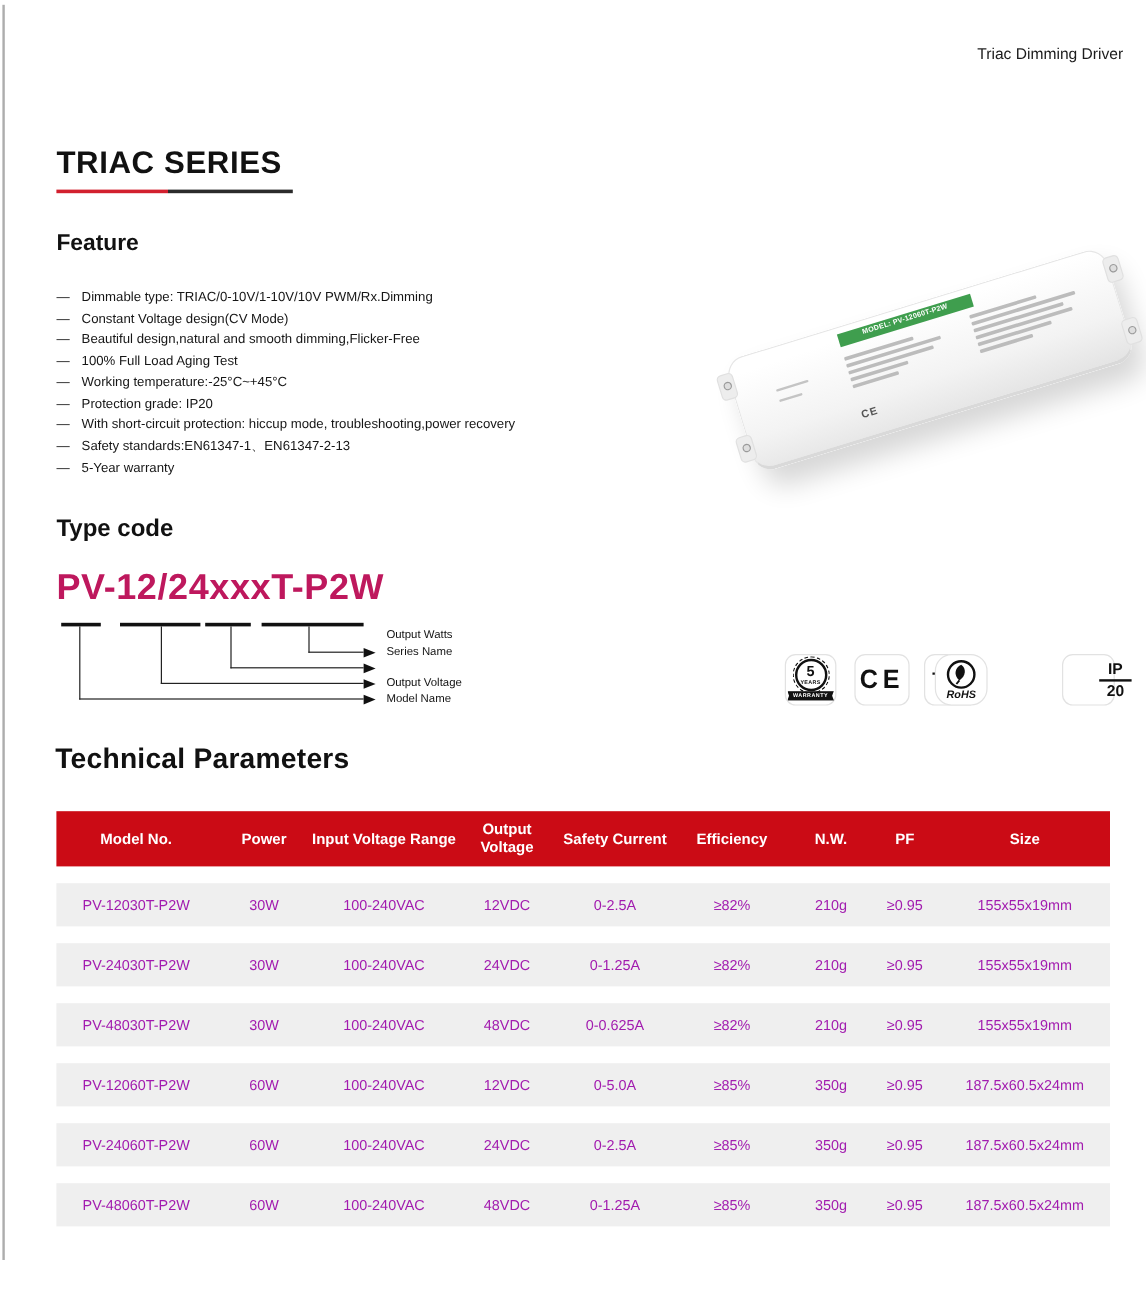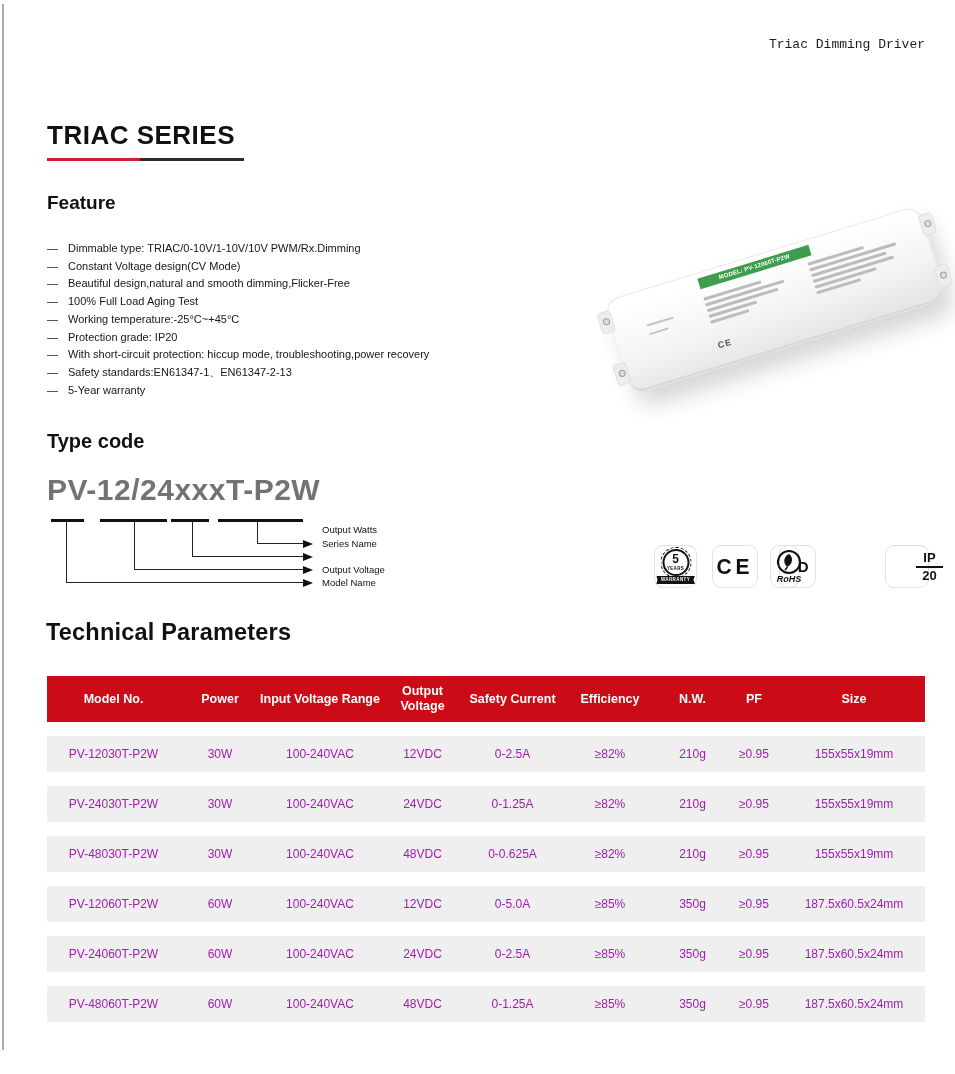--- a/index.html
+++ b/index.html
@@ -5,21 +5,21 @@
   * { margin:0; padding:0; box-sizing:border-box; }
   html,body { background:#fff; }
   body {
     width:955px; height:1074px; position:relative; overflow:hidden;
     font-family:"Liberation Sans", sans-serif; color:#1a1a1a;
   }
   .page { position:absolute; inset:0; }
 
   .edge-line { position:absolute; left:2px; top:4px; width:2px; height:1046px; background:#adadad; }
 
-  .doc-type { position:absolute; top:37px; right:30px; font-size:13px; color:#1c1c1c;font-family:Liberation Mono, monospace; }
+  .doc-type { position:absolute; top:37px; right:19px; font-size:13px; color:#1c1c1c; }
 
   .series-title { position:absolute; left:47px; top:120px; font-size:26px; font-weight:700; color:#111; letter-spacing:0.5px; }
   .series-underline { position:absolute; left:47px; top:158px; width:197px; height:3px;
     background:linear-gradient(to right, #d2202e 0, #d2202e 47%, #2b2b2b 47%, #2b2b2b 100%); }
 
   .feature-title { position:absolute; left:47px; top:192px; font-size:19px; font-weight:700; color:#111; }
   .feature-list { position:absolute; left:47px; top:240px; width:530px; }
   .feature-item { display:flex; line-height:17.7px; font-size:11px; color:#161616; }
   .feature-item .dash { width:21px; flex:none; color:#161616; }
 
@@ -41,21 +41,21 @@
   .print { position:absolute; }
   .print .bar { height:2.5px; background:#bcbcbc; border-radius:1px; margin-bottom:3.5px; }
   .print-left  { left:96px; top:25px; width:86px; }
   .print-right { left:206px; top:22px; width:96px; }
   .print-ce { position:absolute; left:96px; top:70px; font-size:9px; font-weight:700; color:#555; letter-spacing:1px; }
   .wire-marks { position:absolute; left:34px; top:34px; width:34px; }
   .wire-marks .bar { height:2px; background:#c4c4c4; margin-bottom:7px; border-radius:1px; }
 
   
   .typecode-title { position:absolute; left:47px; top:430px; font-size:20px; font-weight:700; color:#111; }
-  .typecode-code  { position:absolute; left:47px; top:473px; font-size:30px; font-weight:700; color:#737373; letter-spacing:0.5px; }
+  .typecode-code  { position:absolute; left:47px; top:473px; font-size:30px; font-weight:700; color:#be185d; letter-spacing:0.5px; }
   .seg { position:absolute; top:519px; height:3px; background:#111; }
   .seg1 { left:51px;  width:33px; }
   .seg2 { left:100px; width:67px; }
   .seg3 { left:171px; width:38px; }
   .seg4 { left:218px; width:85px; }
   .vline { position:absolute; width:1.4px; background:#222; top:522px; }
   .v1 { left:66px;  height:61px; }
   .v2 { left:134px; height:48px; }
   .v3 { left:192px; height:35px; }
   .v4 { left:257px; height:22px; }
@@ -68,21 +68,21 @@
   .a1 { top:579px; } .a2 { top:566px; } .a3 { top:553px; } .a4 { top:540px; }
   .tc-label { position:absolute; left:322px; font-size:9.5px; color:#111; line-height:12px; }
   .l1 { top:577px; } .l2 { top:564px; } .l3 { top:524px; } .l4 { top:538px; }
 
   
   .cert { position:absolute; top:545px; height:43px; background:#fff; border:1px solid #e2e2e2; border-radius:9px;
     display:flex; align-items:center; justify-content:center; }
   .cert-warranty { left:654px; width:43px; }
   .cert-ce   { left:712px; width:46px; }
   .cert-thd  { left:770px; width:46px; }
-  .cert-rohs { left:779px; width:20px; }
+  .cert-rohs { left:779px; width:44px;border-radius:14px; }
   .cert-ip   { left:885px; width:44px; }
   .w-badge { position:relative; width:100%; height:100%; }
   .w-circle { position:absolute; left:50%; top:3px; transform:translateX(-50%); width:27px; height:27px;
     border:2px solid #111; border-radius:50%; text-align:center; }
   .w-circle::before { content:""; position:absolute; inset:-4px; border:1px dashed #111; border-radius:50%; }
   .w-num { font-size:12px; font-weight:700; line-height:13px; margin-top:2px; color:#111; }
   .w-years { font-size:4.5px; font-weight:700; letter-spacing:0.3px; color:#111; }
   .w-banner { position:absolute; left:50%; bottom:3px; transform:translateX(-50%); width:39px; height:8.5px;
     background:#111; color:#fff; font-size:4.5px; font-weight:700; letter-spacing:0.4px; text-align:center; line-height:8.5px;
     clip-path:polygon(0 0,100% 0,96% 50%,100% 100%,0 100%,4% 50%); }

